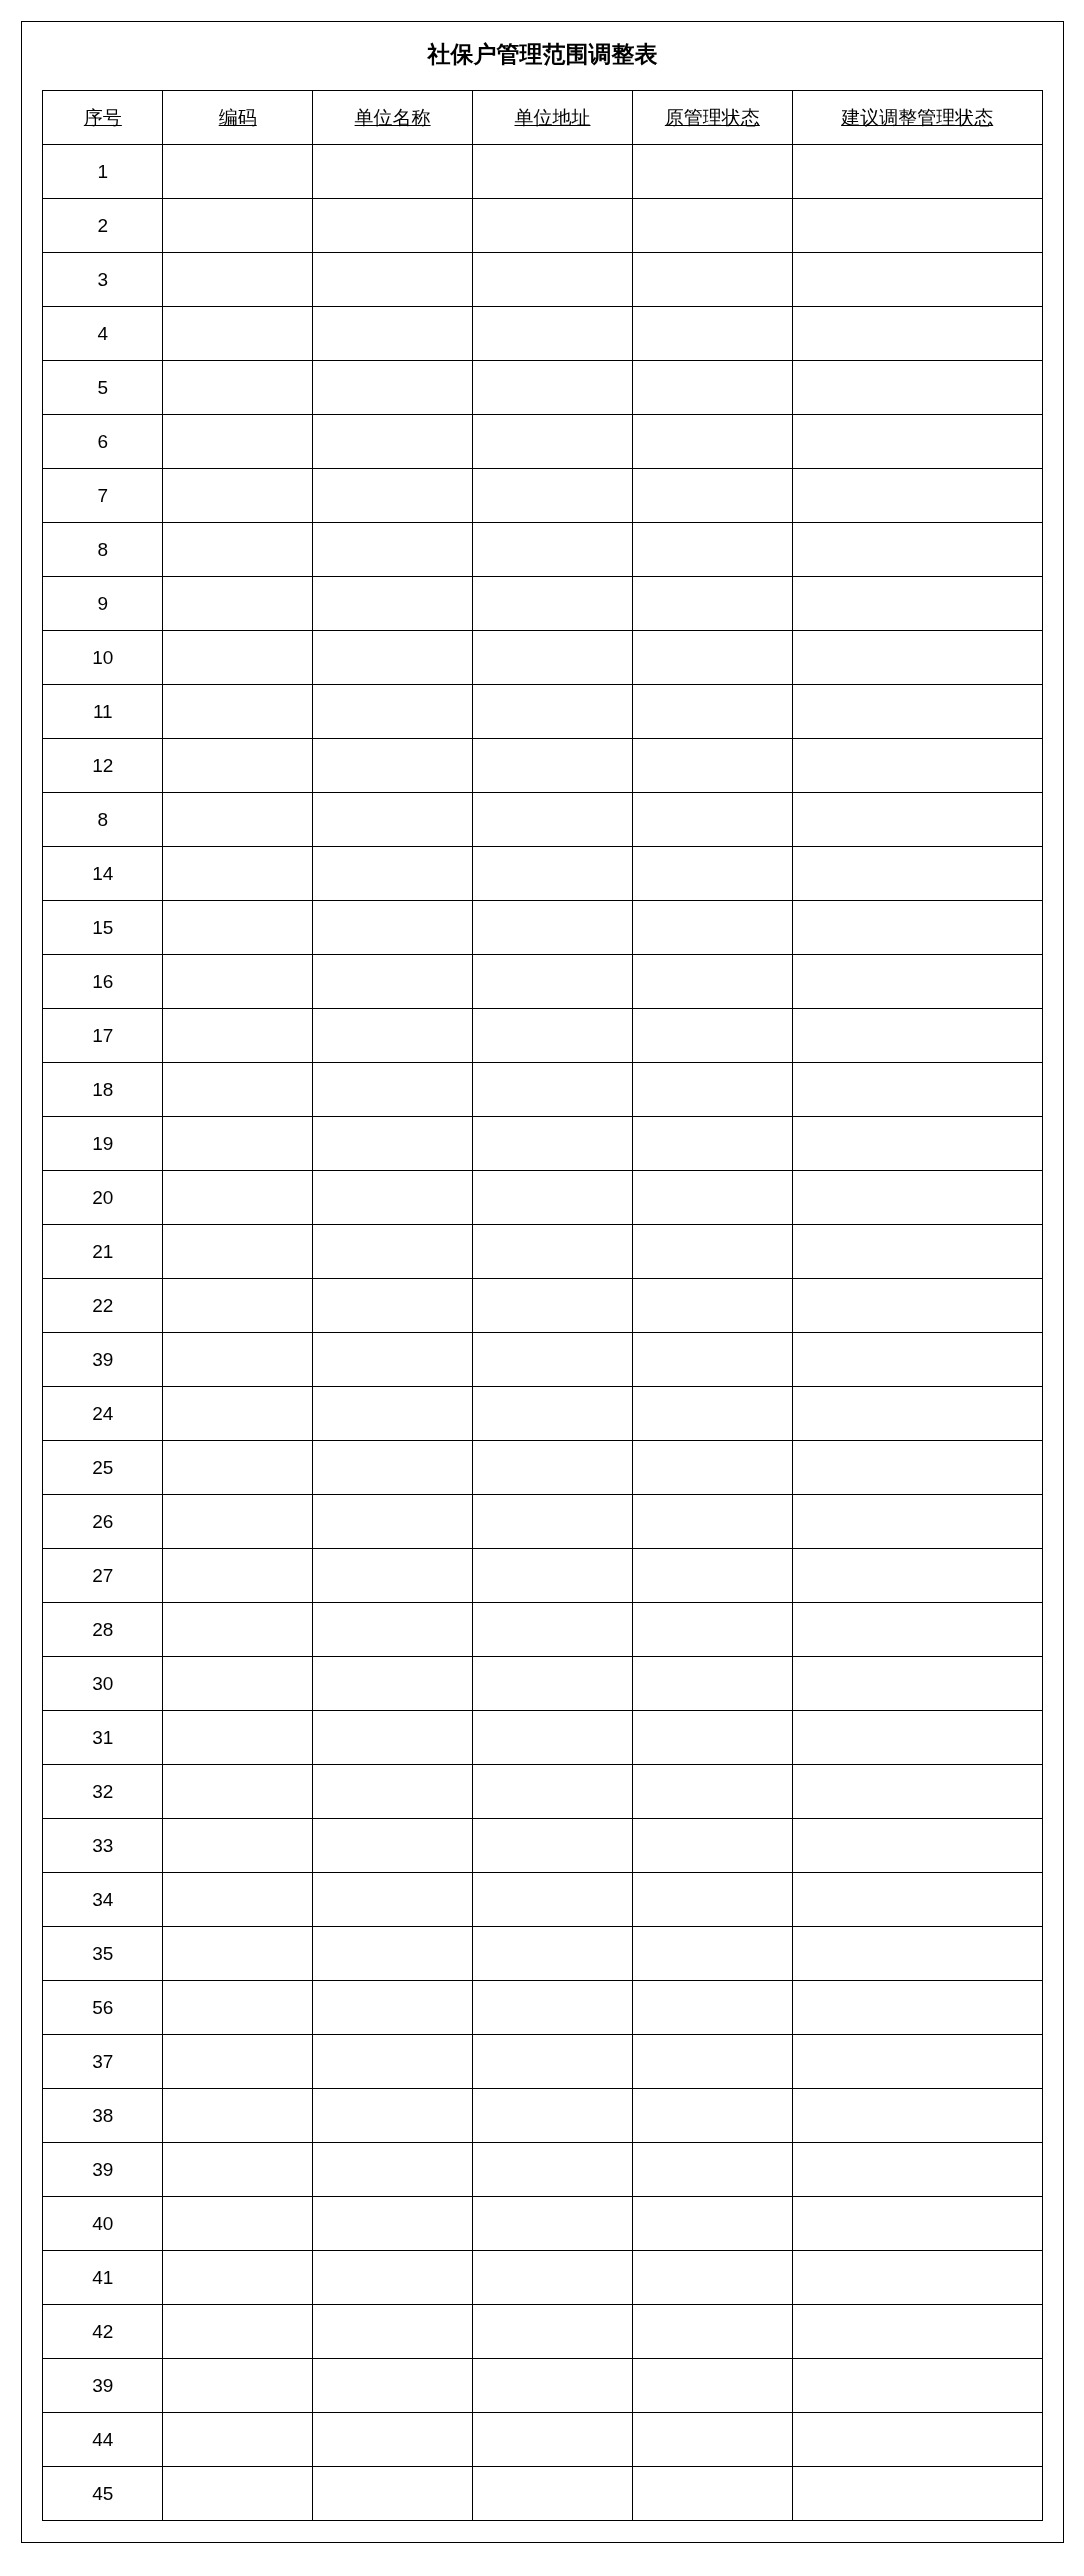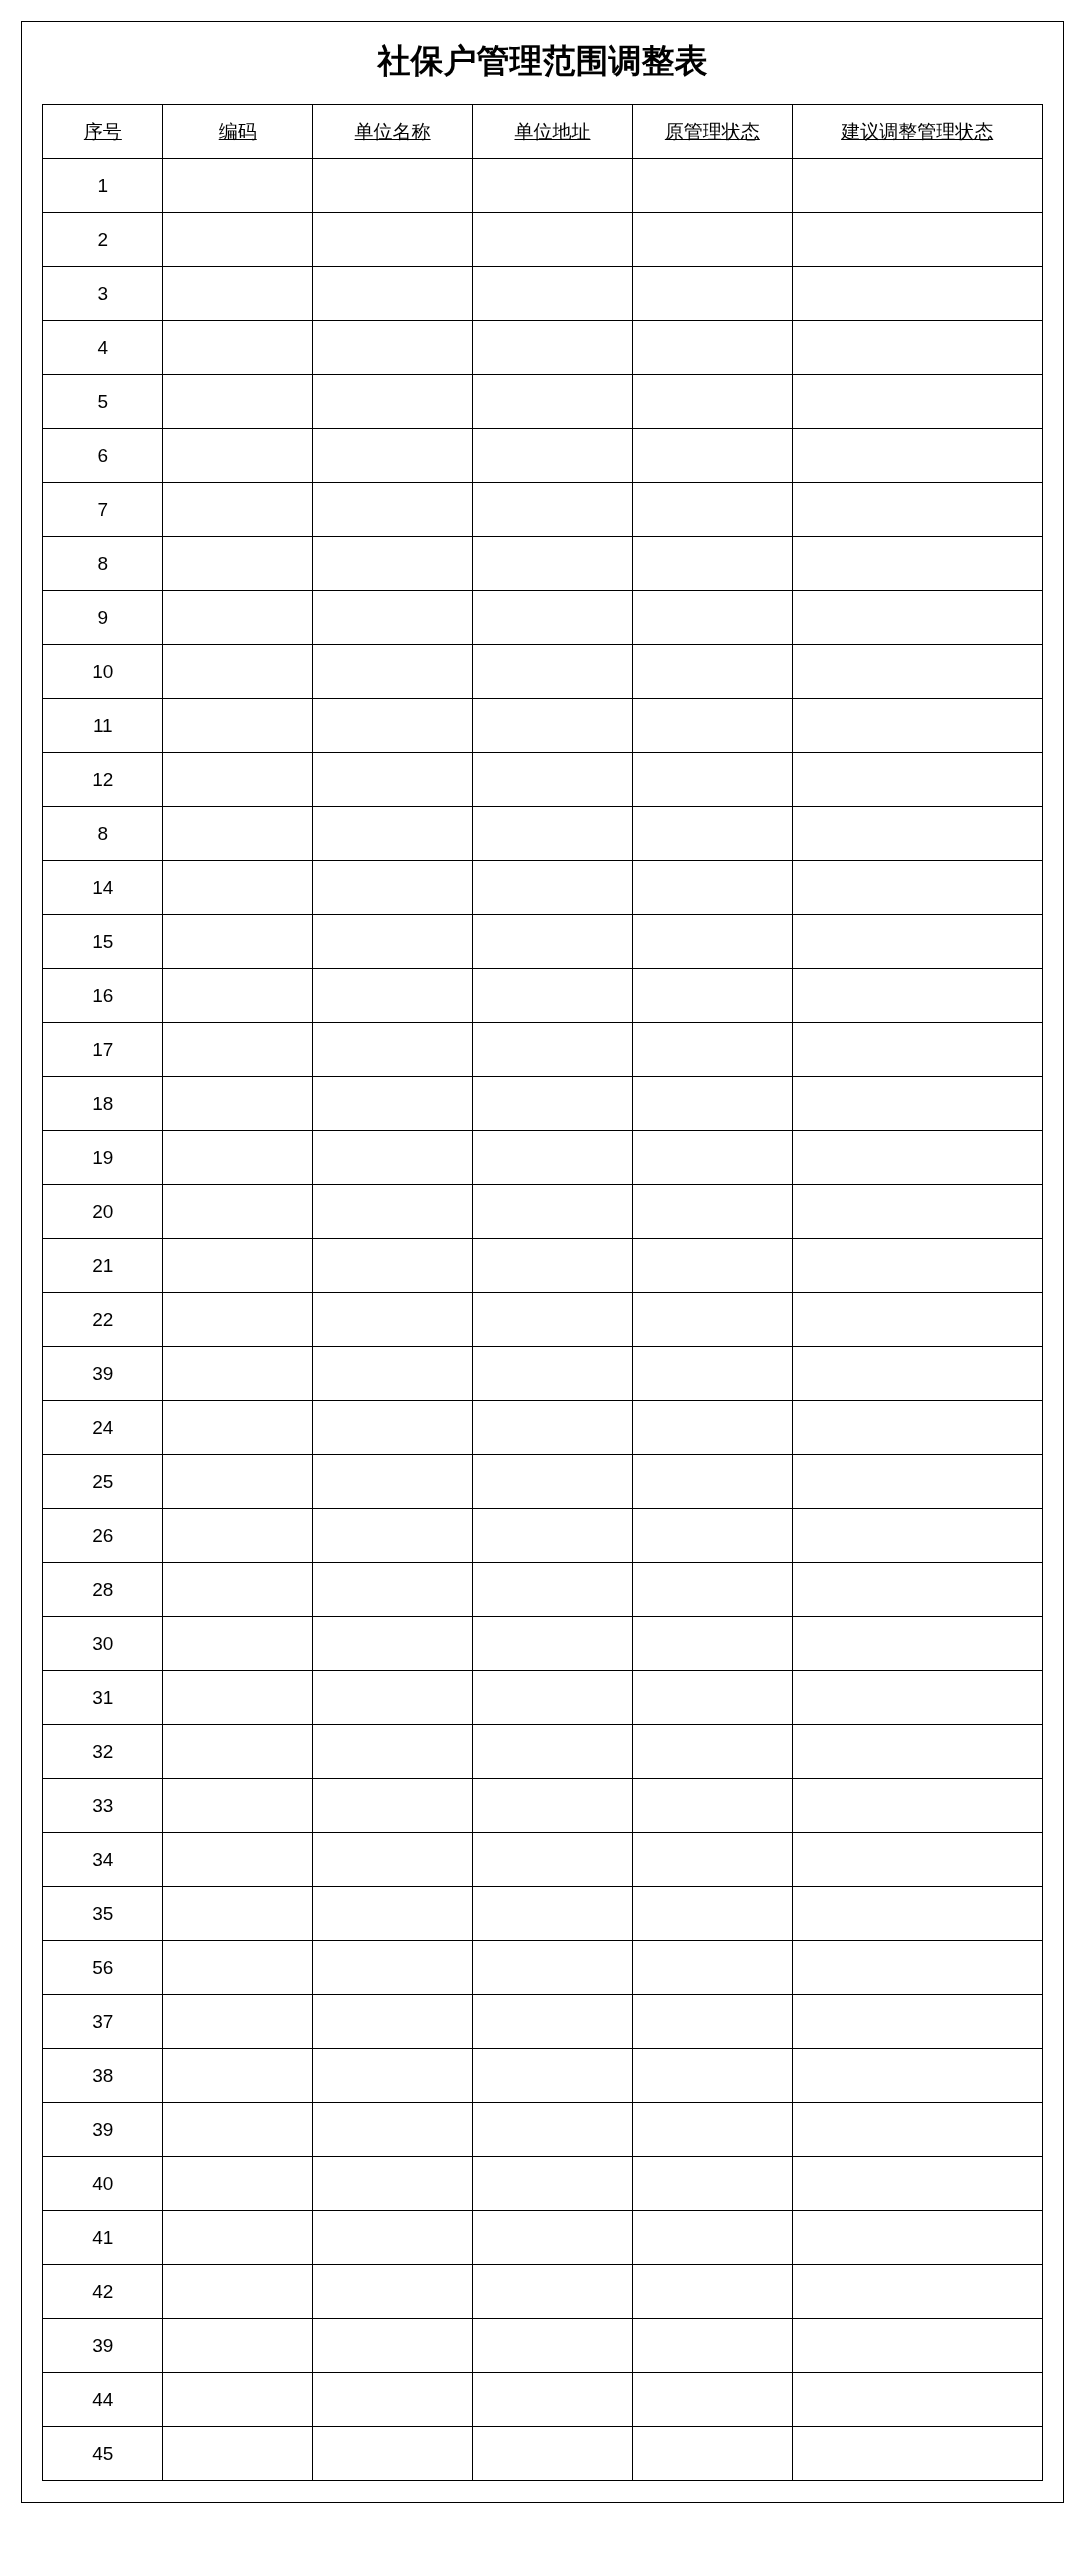--- a/index.html
+++ b/index.html
@@ -13,21 +13,21 @@
       padding: 20.7px;
       width: 1085px;
     }
     .page-container {
       border: 1.4px solid #000;
       width: 100%;
       background: #fff;
     }
     .title {
       text-align: center;
-      font-size: 33px;
+      font-size: 23px;
       font-weight: bold;
       padding: 17px 0 20.7px 0;
       color: #000;
     }
     .table-wrapper {
       padding: 0 20.7px 20.7px 20.7px;
     }
     table {
       width: 100%;
       border-collapse: collapse;
@@ -281,20 +281,28 @@
           </tr>
           <tr>
             <td>26</td>
             <td></td>
             <td></td>
             <td></td>
             <td></td>
             <td></td>
           </tr>
           <tr>
+            <td>27</td>
+            <td></td>
+            <td></td>
+            <td></td>
+            <td></td>
+            <td></td>
+          </tr>
+          <tr>
             <td>28</td>
             <td></td>
             <td></td>
             <td></td>
             <td></td>
             <td></td>
           </tr>
           <tr>
             <td>30</td>
             <td></td>

